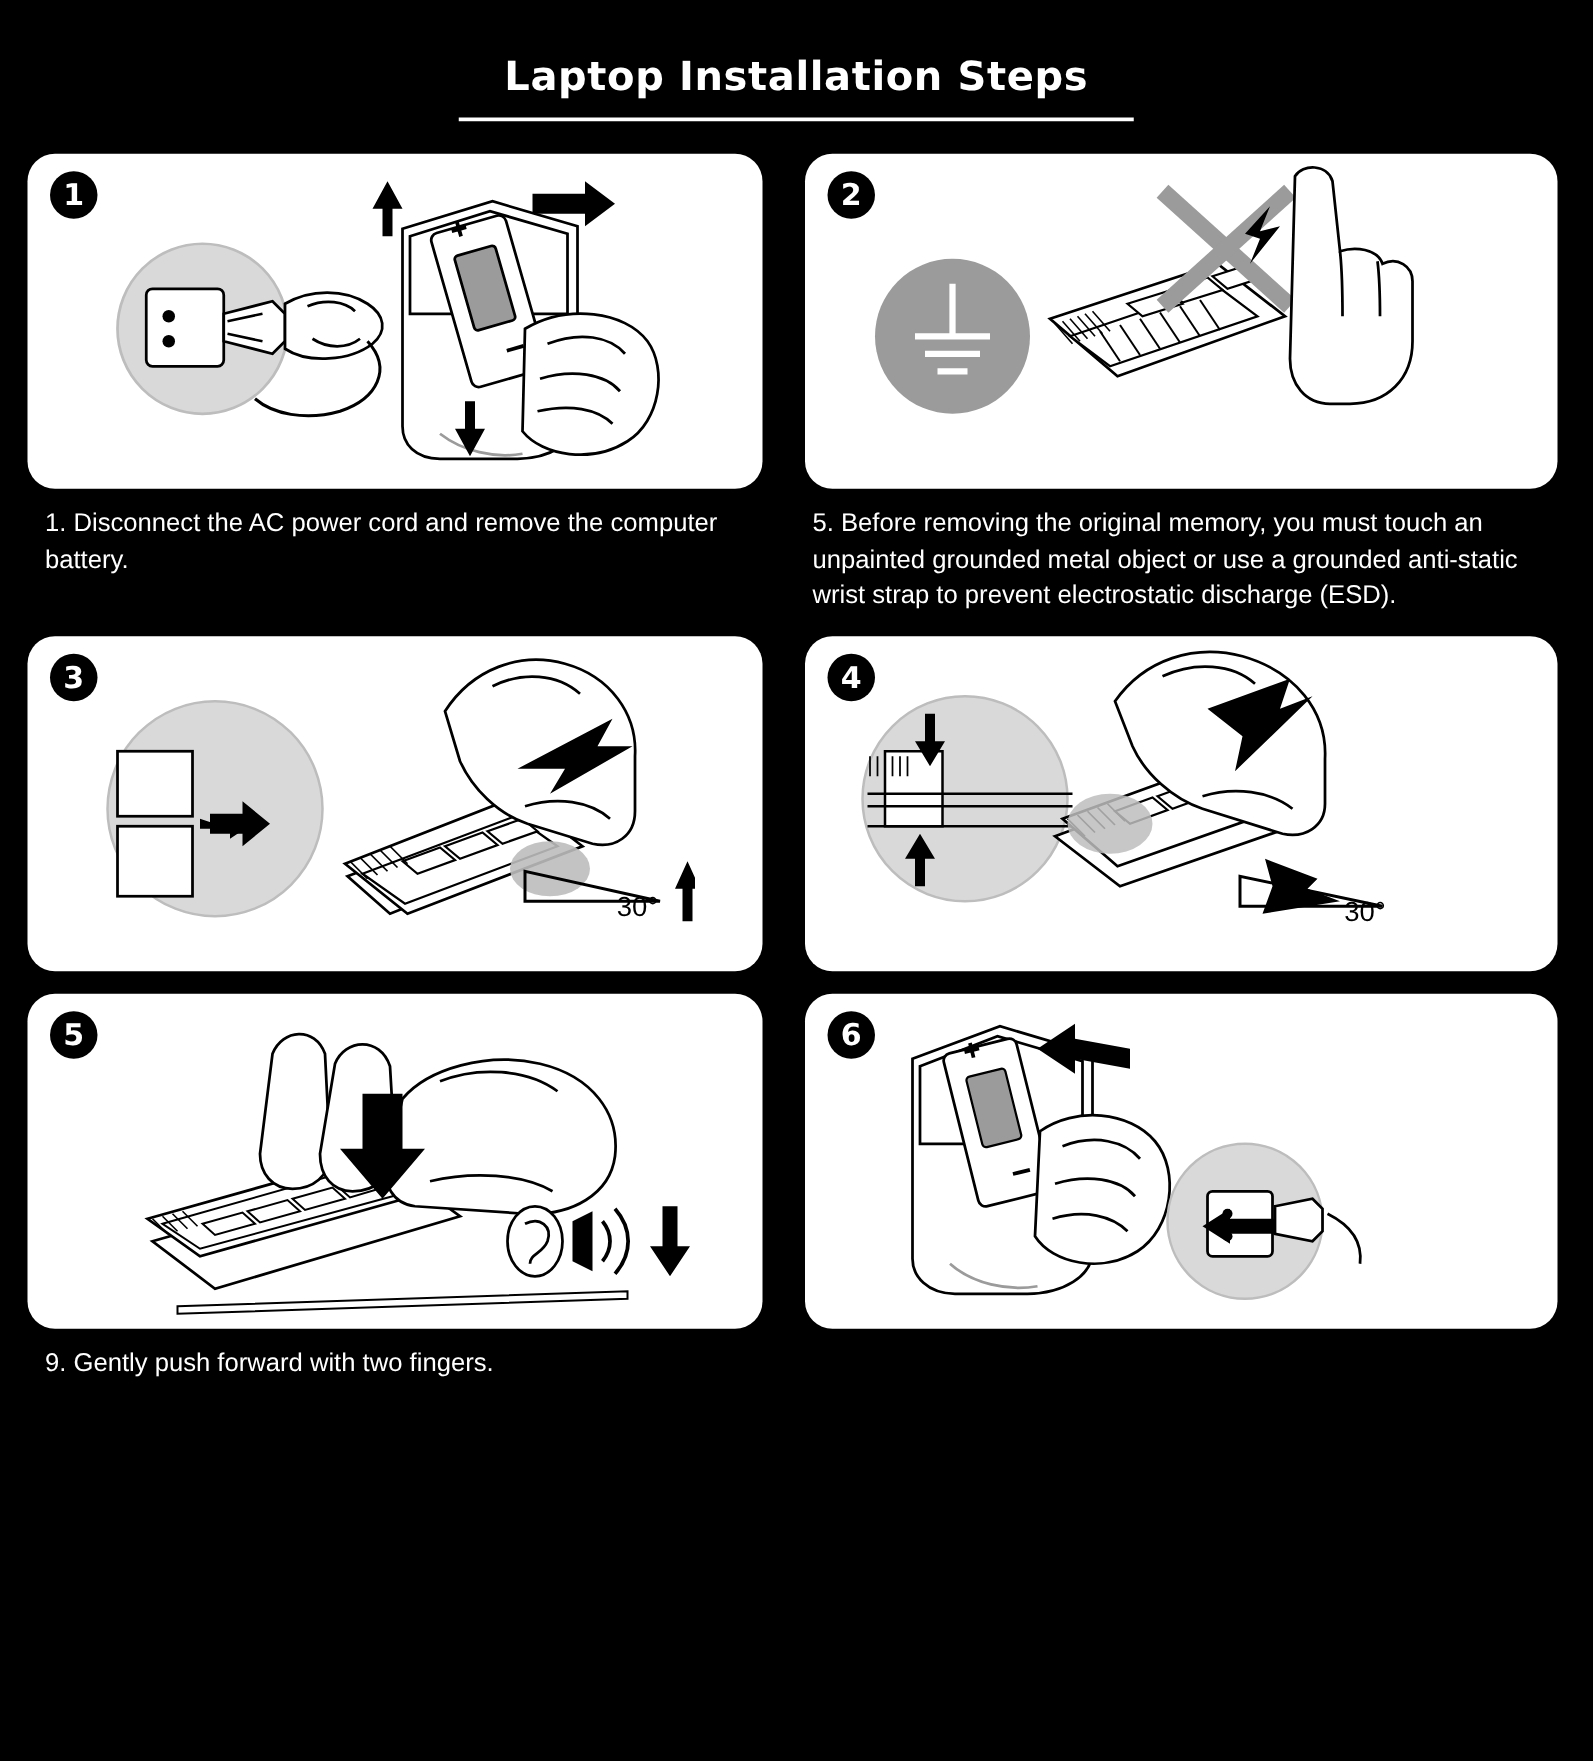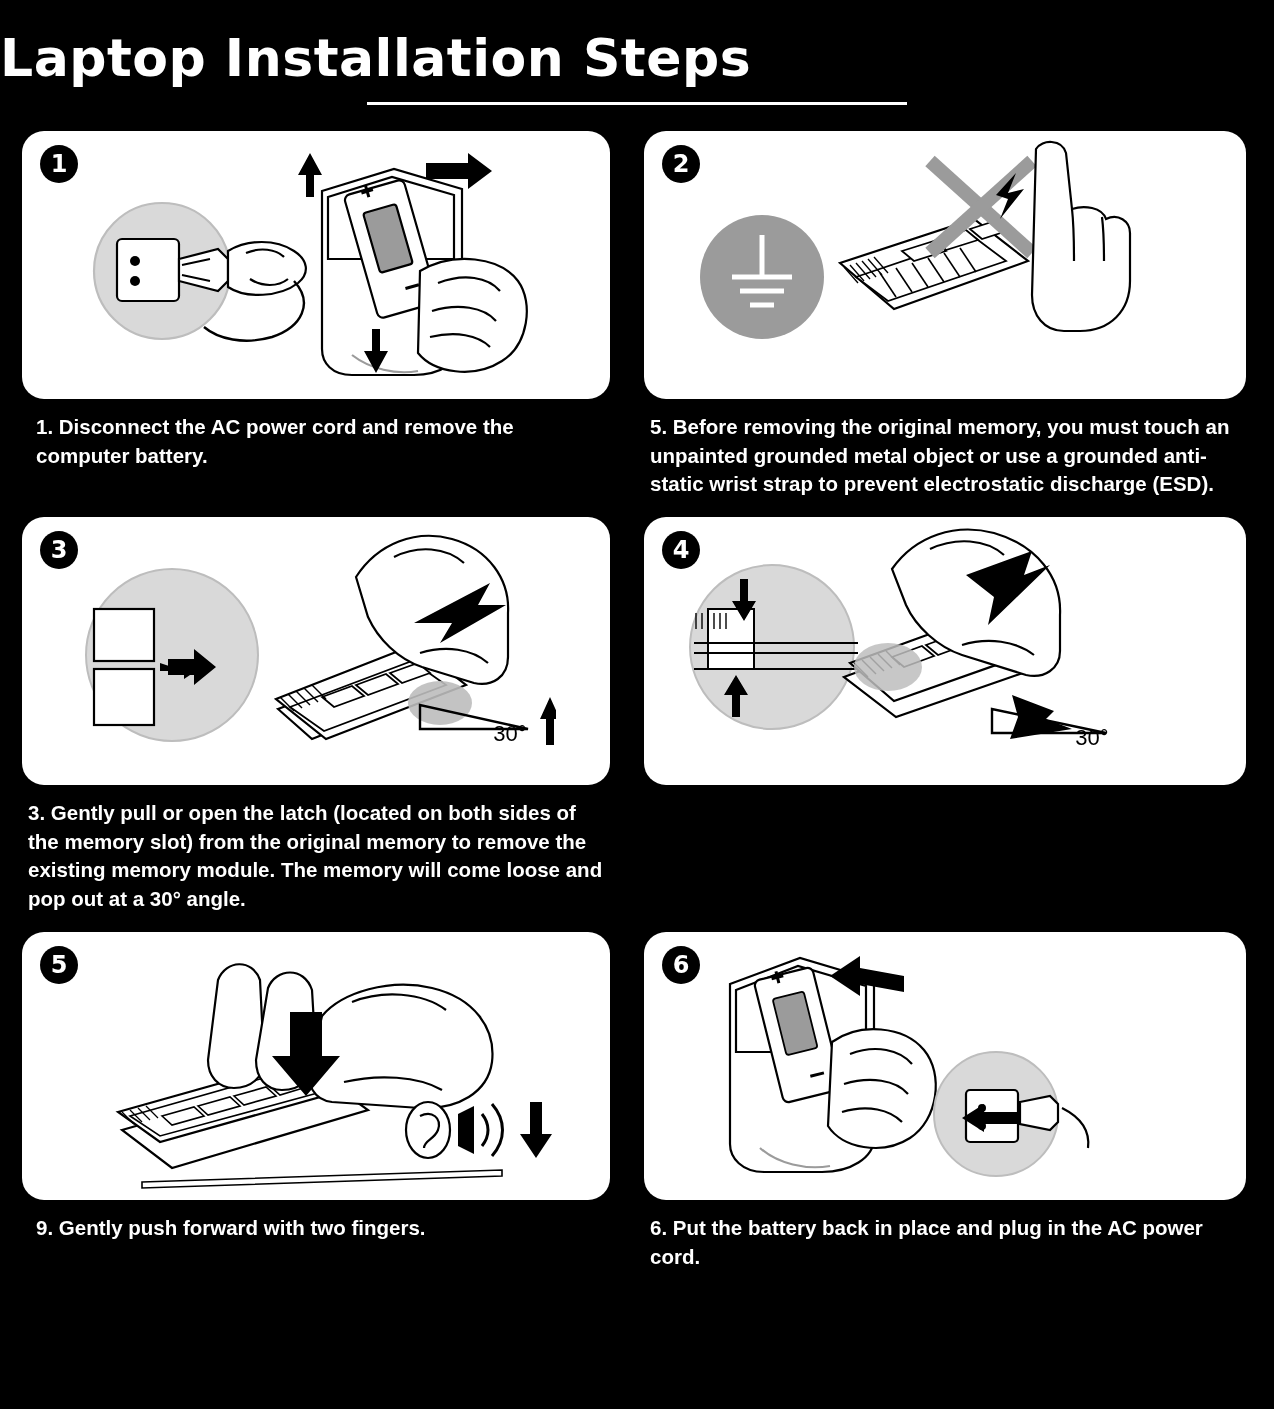--- a/index.html
+++ b/index.html
@@ -15,26 +15,28 @@
     overflow: hidden;
     position: relative;
   }
   .page {
     width: 1274px;
     height: 1409px;
     position: relative;
     background: #000000;
   }
   .title {
-    font-size: 52px;
+    text-align: center;
+    font-size: 32px;
     font-weight: bold;
     letter-spacing: 0.5px;
     color: #ffffff;
     padding-top: 28px;
     font-family: "DejaVu Sans", sans-serif;
+    margin-top: 14px;
   }
   .title-rule {
     width: 540px;
     height: 3px;
     background: #ffffff;
     margin: 14px auto 0 auto;
   }
   .grid {
     margin-top: 26px;
     display: grid;
@@ -76,21 +78,20 @@
     line-height: 1;
   }
   .caption {
     font-size: 20.5px;
     line-height: 1.40;
     color: #ffffff;
     margin-top: 14px;
     padding-left: 6px;
     padding-right: 4px;
     font-family: "Liberation Sans", sans-serif;
-    font-weight: bold;
   }
   .caption.indent { padding-left: 14px; }
 
   svg.art { display: block; position: absolute; left: 0; top: 0; }
 </style>
 </head>
 <body>
 
 <div class="page">
 
@@ -254,21 +255,20 @@
           </g>
 
           <g>
             <path d="M398 212 L506 212 L398 188 Z" fill="none" stroke="#000" stroke-width="2.4"></path>
             <text x="488" y="224" font-family="Liberation Sans, sans-serif" font-size="22" fill="#000" text-anchor="middle">30°</text>
             <path d="M528 180 L538 202 L532 202 L532 228 L524 228 L524 202 L518 202 Z" fill="#000"></path>
           </g>
         </svg>
         <div class="step-badge">3</div>
       </div>
-      <div class="caption">3. Gently pull or open the latch (located on both sides of the memory slot) from the original memory to remove the existing memory module. The memory will come loose and pop out at a 30° angle.</div>
     </div>
 
     <div class="cell cell-right">
       <div class="panel">
         <svg class="art" width="490" height="268" viewBox="0 0 490 268">
 
           <g>
             <circle cx="128" cy="130" r="82" fill="#d9d9d9" stroke="#bdbdbd" stroke-width="2"></circle>
             <rect x="64" y="92" width="46" height="60" fill="#fff" stroke="#000" stroke-width="2"></rect>
             <g stroke="#000" stroke-width="1.4">
@@ -420,17 +420,16 @@
             <rect x="322" y="158" width="52" height="52" rx="4" fill="#fff" stroke="#000" stroke-width="2.2"></rect>
             <circle cx="338" cy="176" r="4" fill="#000"></circle>
             <circle cx="338" cy="194" r="4" fill="#000"></circle>
             <path d="M376 170 L406 164 L414 172 L414 190 L406 198 L376 192 Z" fill="#fff" stroke="#000" stroke-width="2.2"></path>
             <path d="M418 176 C438 186, 446 200, 444 216" fill="none" stroke="#000" stroke-width="2.2"></path>
             <path d="M376 180 L340 180 L340 172 L318 186 L340 200 L340 192 L376 192 Z" fill="#000"></path>
           </g>
         </svg>
         <div class="step-badge">6</div>
       </div>
-      <div class="caption">6. Put the battery back in place and plug in the AC power cord.</div>
     </div>
 
   </div>
 </div>
 
 </body></html>

